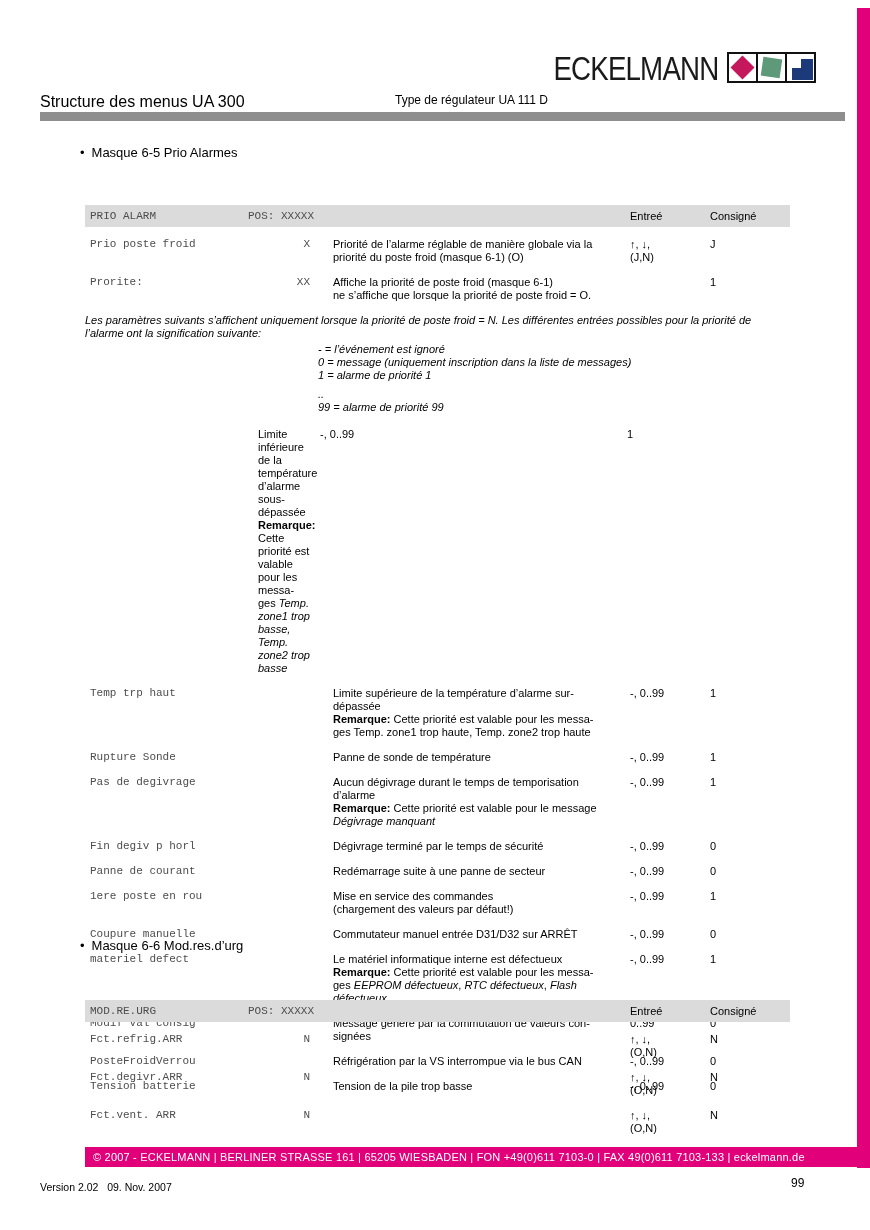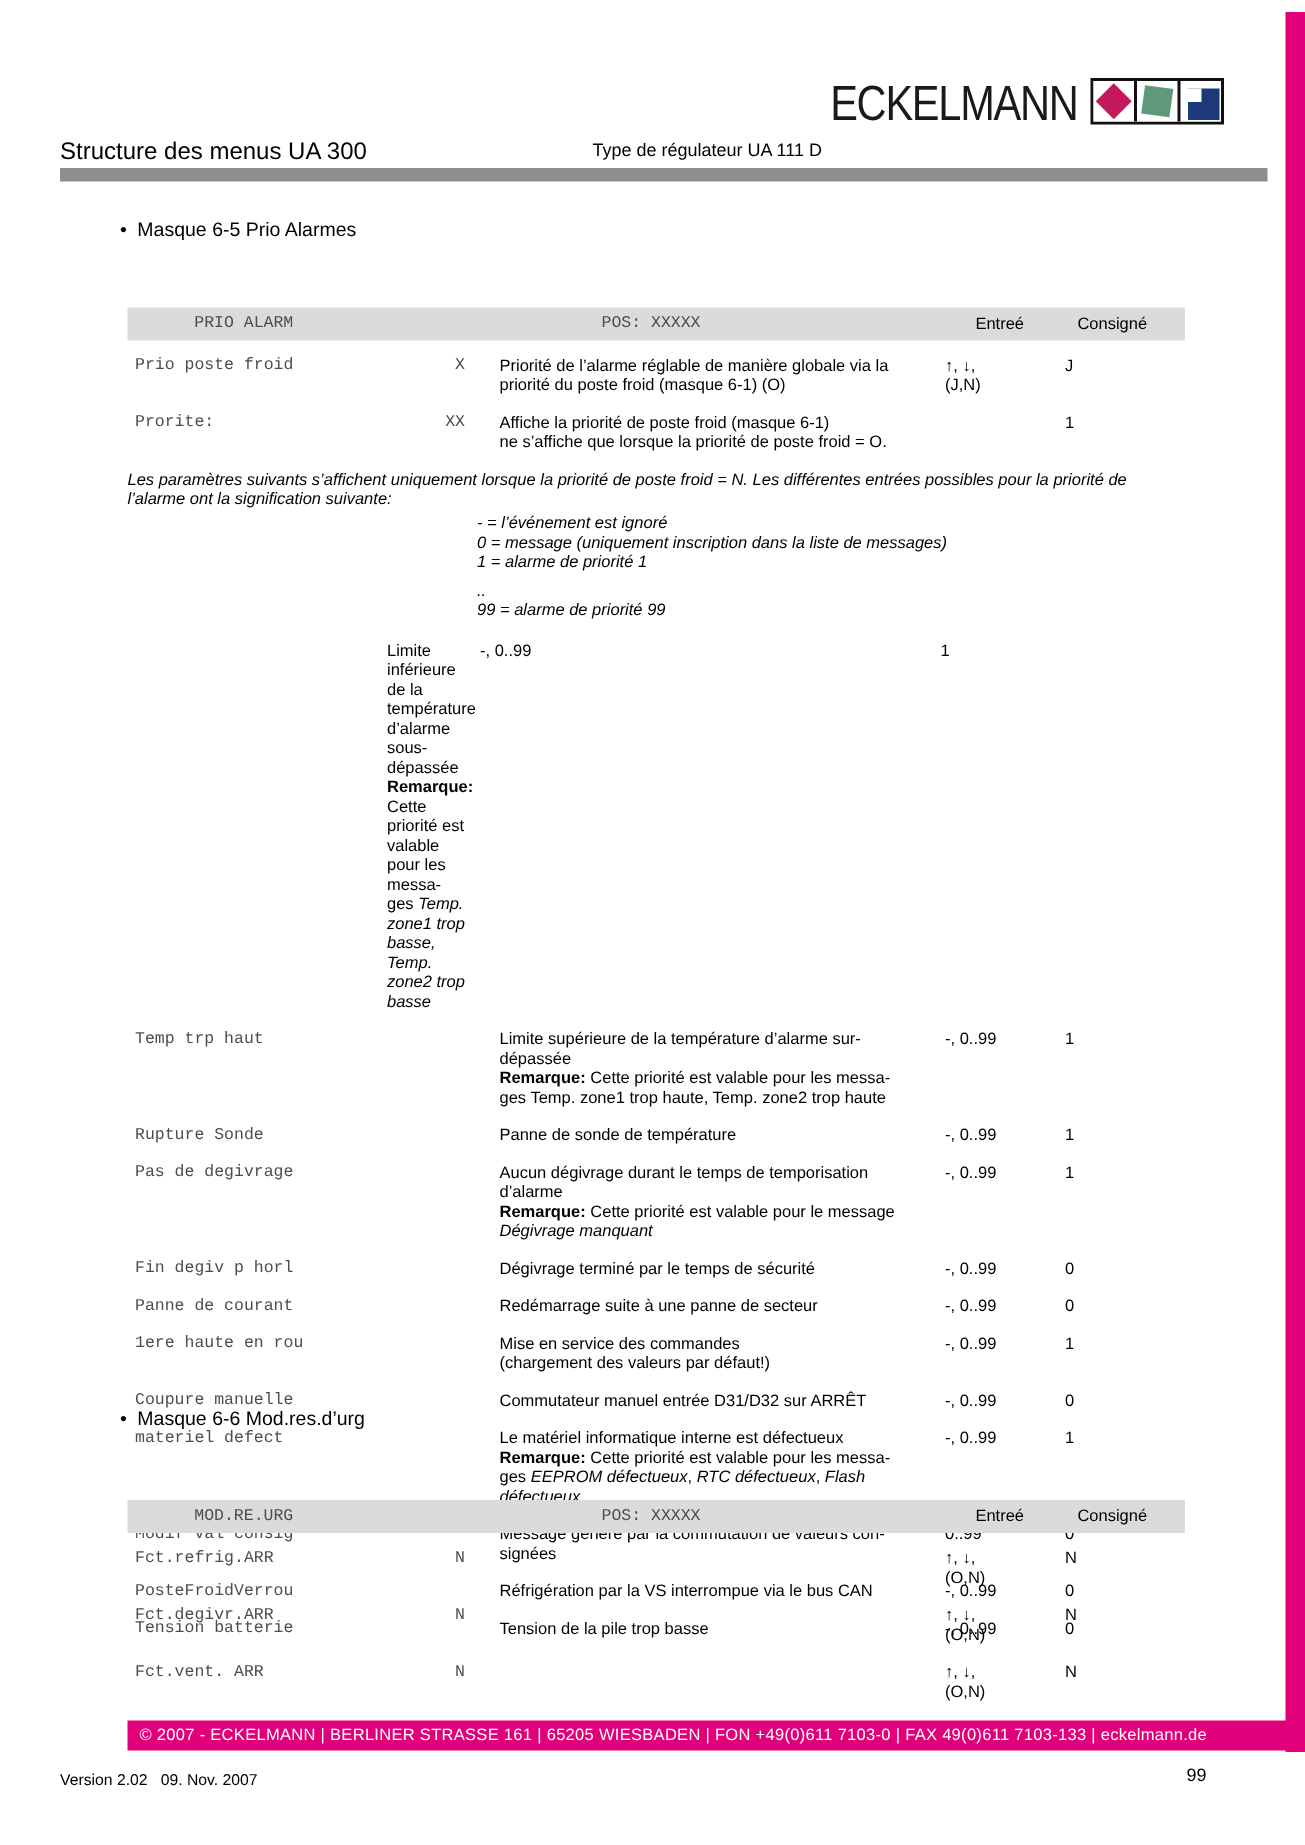--- a/index.html
+++ b/index.html
@@ -28,21 +28,21 @@
 
   
   .heading{position:absolute;left:80px;font-size:13px;}
   .heading:before{content:"\2022";margin-right:7px;}
   #heading1{top:145px;} #heading2{top:938px;}
 
   
   .tbl{position:absolute;left:85px;width:705px;}
   #table1{top:205px;} #table2{top:1000px;}
   .thead{display:grid;grid-template-columns:150px 385px 83px 70px;align-items:center;
-         height:22px;background:#DBDBDB;margin-bottom:11px;text-align:center;}
+         height:22px;background:#DBDBDB;margin-bottom:11px;}
   .thead .t-name{padding-left:5px;}
   .thead .t-pos{padding-left:13px;}
   .thead .t-entree{padding-left:10px;font-size:11px;}
   .thead .t-consigne{padding-left:7px;font-size:11px;}
   .mono{font-family:"Liberation Mono","DejaVu Sans Mono",monospace;font-size:11px;color:#4d4d4d;}
 
   .trow{display:grid;grid-template-columns:150px 75px 310px 83px 70px;margin-bottom:12px;
         font-size:11px;line-height:13px;}
   .c-label{padding-left:5px;white-space:pre;}
   .c-value{text-align:right;white-space:pre;}
@@ -174,21 +174,21 @@
     <div class="c-consigne">0</div>
   </div>
         <div class="trow">
     <div class="c-label mono">Panne de courant</div>
     <div class="c-value mono"></div>
     <div class="c-desc">Redémarrage suite à une panne de secteur</div>
     <div class="c-entree">-, 0..99</div>
     <div class="c-consigne">0</div>
   </div>
         <div class="trow">
-    <div class="c-label mono">1ere haute en rou</div>
+    <div class="c-label mono">1ere poste en rou</div>
     <div class="c-value mono"></div>
     <div class="c-desc">Mise en service des commandes
 (chargement des valeurs par défaut!)</div>
     <div class="c-entree">-, 0..99</div>
     <div class="c-consigne">1</div>
   </div>
         <div class="trow">
     <div class="c-label mono">Coupure manuelle</div>
     <div class="c-value mono"></div>
     <div class="c-desc">Commutateur manuel entrée D31/D32 sur ARRÊT</div>

